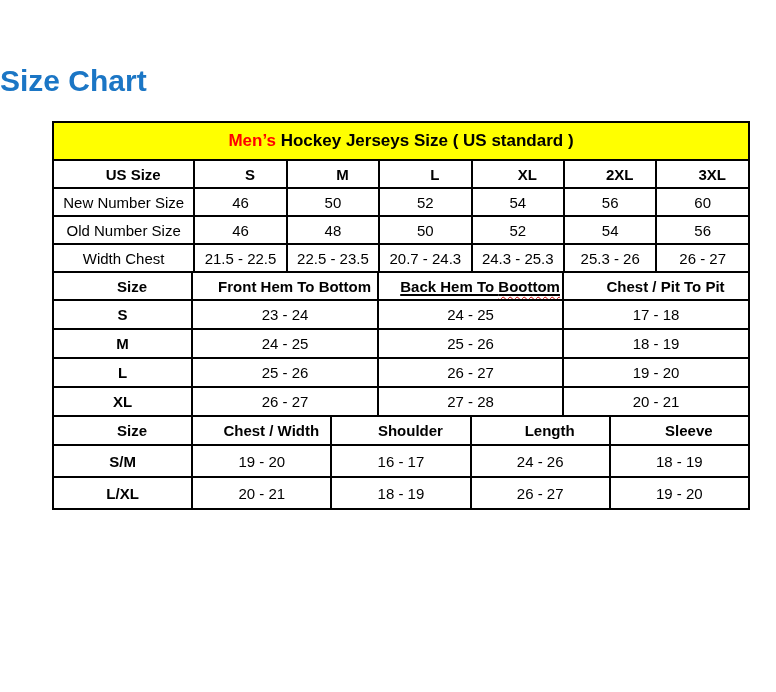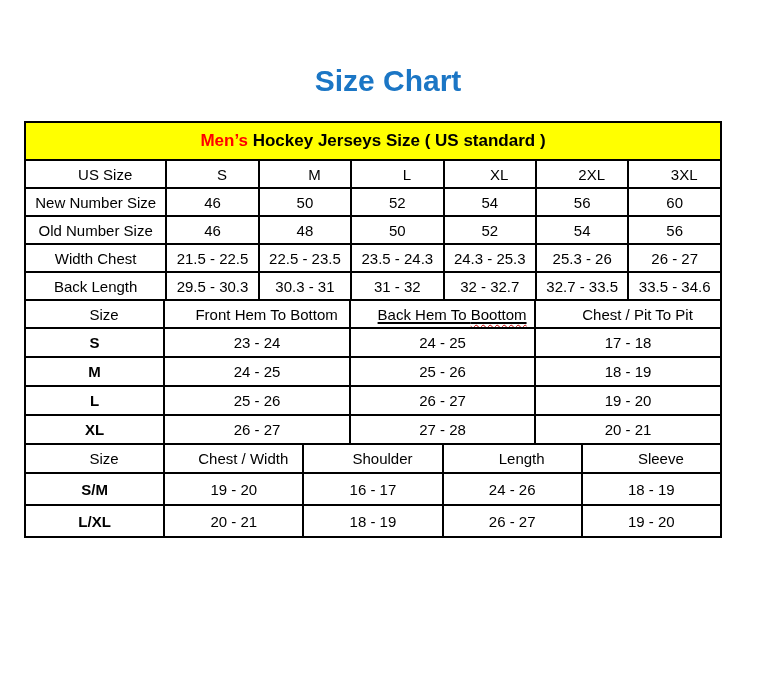--- a/index.html
+++ b/index.html
@@ -11,29 +11,28 @@
     width: 776px;
     height: 692px;
     position: relative;
     font-family: "Liberation Sans", sans-serif;
     color: #000000;
     overflow: hidden;
   }
   .page-title {
     margin: 0;
     padding-top: 64px;
-    text-align: center;
     font-size: 30px;
     font-weight: bold;
     color: #1B76C5;
     font-family: "Liberation Sans", sans-serif;
   }
   .chart-wrap {
     position: absolute;
-    left: 24px;
+    left: 52px;
     top: 121px;
     width: 698px;
   }
   table {
     border-collapse: collapse;
     width: 100%;
     table-layout: fixed;
   }
   table + table {
     margin-top: -2px;
@@ -48,21 +47,21 @@
     white-space: nowrap;
   }
   tr.banner-row td {
     background: #FFFF00;
     height: 34px;
     font-size: 17px;
     font-weight: bold;
   }
   .banner-highlight { color: #FF0000; }
   .banner-rest { color: #000000; }
-  th { font-weight: normal; height: 24px; padding-left: 21px; }
+  th { font-weight: bold; height: 24px; padding-left: 21px; }
   td.val, td.row-label { font-weight: normal; }
   td.size-label { font-weight: bold; }
   .mens-table td { height: 24px; }
   .womens-table td { height: 25px; }
   .youth-table td { height: 28px; }
   .youth-table th { height: 25px; }
   .underlined {
     text-decoration: underline;
     text-decoration-thickness: 1.5px;
     text-underline-offset: 2px;
@@ -120,33 +119,24 @@
         <td class="val">48</td>
         <td class="val">50</td>
         <td class="val">52</td>
         <td class="val">54</td>
         <td class="val">56</td>
       </tr>
       <tr>
         <td class="row-label">Width Chest</td>
         <td class="val">21.5 - 22.5</td>
         <td class="val">22.5 - 23.5</td>
-        <td class="val">23.5 - 24.3</td>
+        <td class="val">20.7 - 24.3</td>
         <td class="val">24.3 - 25.3</td>
         <td class="val">25.3 - 26</td>
         <td class="val">26 - 27</td>
-      </tr>
-      <tr>
-        <td class="row-label">Back Length</td>
-        <td class="val">29.5 - 30.3</td>
-        <td class="val">30.3 - 31</td>
-        <td class="val">31 - 32</td>
-        <td class="val">32 - 32.7</td>
-        <td class="val">32.7 - 33.5</td>
-        <td class="val">33.5 - 34.6</td>
       </tr>
     </tbody>
   </table>
 
   <table class="womens-table">
     <colgroup>
       <col style="width:20%">
         <col style="width:26.7%">
         <col style="width:26.6%">
         <col style="width:26.7%">

